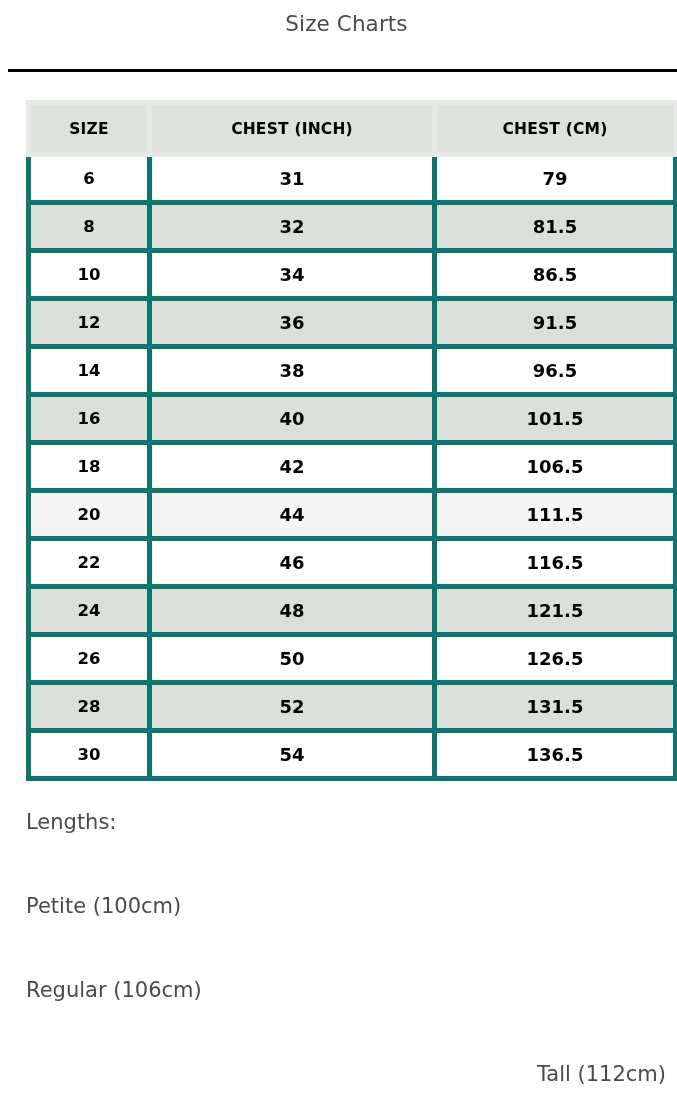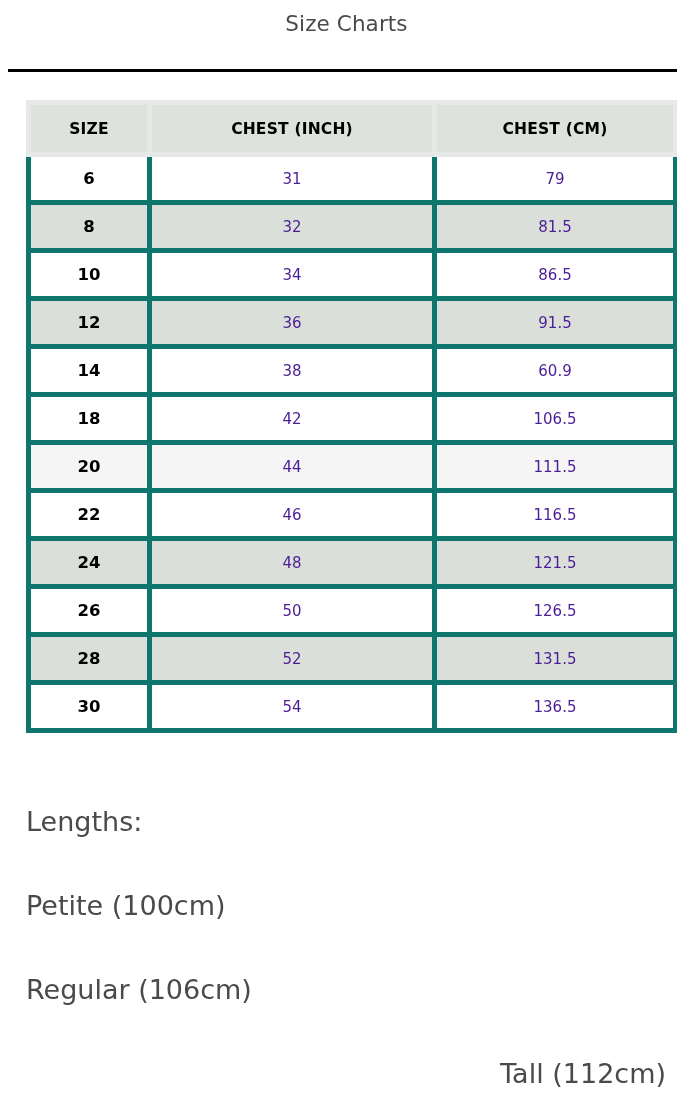--- a/index.html
+++ b/index.html
@@ -78,23 +78,23 @@
     background: #dde2dc;
     color: #000000;
     font-weight: 700;
     font-size: 15.5px;
     letter-spacing: 0.2px;
     border-color: #e6e9e5;
   }
 
   table.size-table tbody tr td {
     background: #ffffff;
-    color: #4c1d95;
-    font-size: 15px;
-    font-weight: 400;
+    color: #000000;
+    font-size: 18px;
+    font-weight: 700;
   }
   table.size-table tbody tr.striped td {
     background: #dae0d9;
   }
   
   table.size-table tbody tr.hovered td {
     background: #f4f5f4;
   }
   table.size-table tbody td.size-cell {
     font-weight: 700;
@@ -103,21 +103,21 @@
   }
 
   
   .lengths {
     position: absolute;
     top: 808px;
     left: 18px;
     width: 640px;
   }
   .lengths-line {
-    font-size: 27px;
+    font-size: 21px;
     font-weight: 400;
     color: #4a4a4a;
     line-height: 28px;
     margin-bottom: 56px;
     white-space: nowrap;
   }
   .lengths-line:last-child { margin-bottom: 0; text-align: right; }
 </style>
 </head>
 <body>
@@ -159,21 +159,26 @@
             <td>86.5</td>
           </tr>
           <tr class="striped">
             <td class="size-cell">12</td>
             <td>36</td>
             <td>91.5</td>
           </tr>
           <tr>
             <td class="size-cell">14</td>
             <td>38</td>
-            <td>60.9</td>
+            <td>96.5</td>
+          </tr>
+          <tr class="striped">
+            <td class="size-cell">16</td>
+            <td>40</td>
+            <td>101.5</td>
           </tr>
           <tr>
             <td class="size-cell">18</td>
             <td>42</td>
             <td>106.5</td>
           </tr>
           <tr class="hovered">
             <td class="size-cell">20</td>
             <td>44</td>
             <td>111.5</td>

